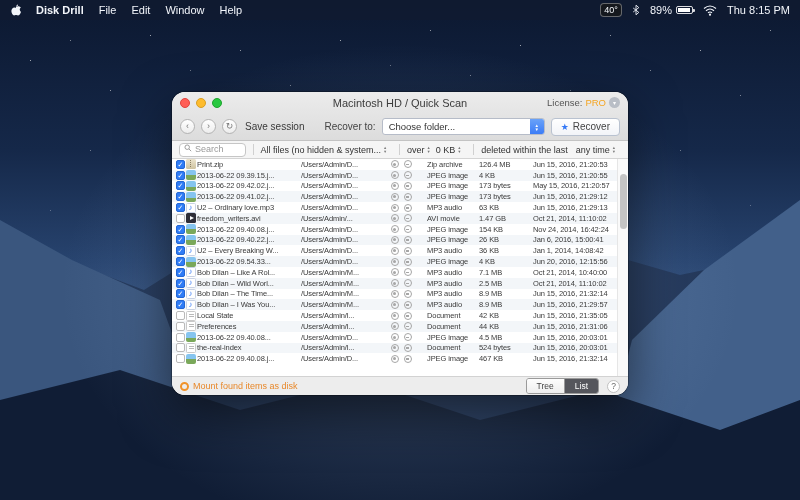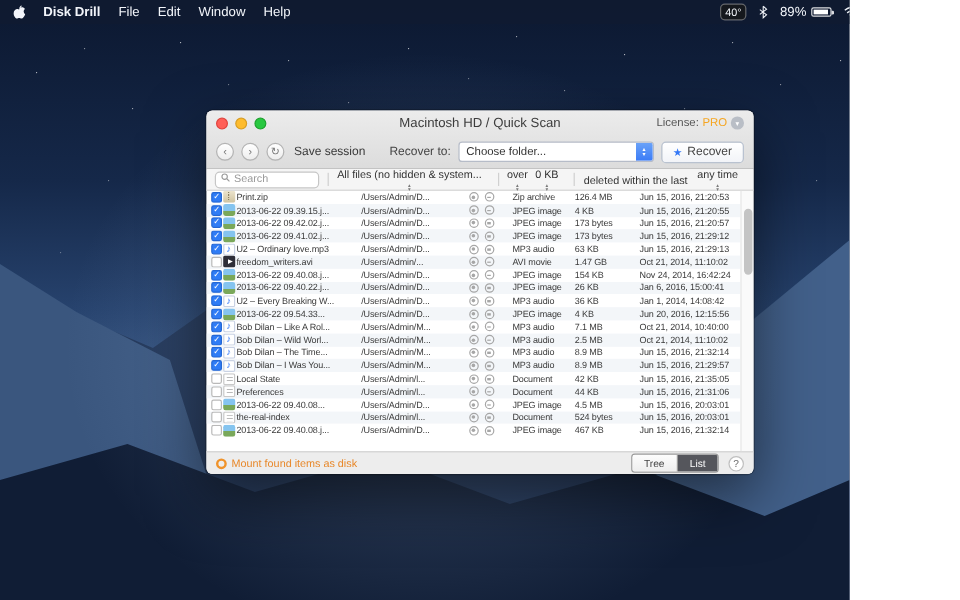--- a/index.html
+++ b/index.html
@@ -1,18 +1,18 @@
 <!DOCTYPE html>
 <html><head>
 <meta charset="utf-8">
 <style>
   * { margin:0; padding:0; box-sizing:border-box; }
   html,body { width:800px; height:500px; overflow:hidden; font-family:"Liberation Sans", sans-serif; }
 
-  .desktop { position:relative; width:708px; height:500px; overflow:hidden;
+  .desktop { position:relative; width:800px; height:500px; overflow:hidden;
     background:linear-gradient(180deg,#0c1830 0%,#152849 30%,#27436e 52%,#3a5884 66%,#22365a 82%,#0d1830 100%); }
   .stars { position:absolute; top:0; left:0; width:1px; height:1px; background:transparent; border-radius:50%;
     box-shadow:30px 60px rgba(255,255,255,.8),70px 40px rgba(255,255,255,.6),110px 90px rgba(255,255,255,.7),
     150px 35px rgba(255,255,255,.8),190px 70px rgba(255,255,255,.5),240px 50px rgba(255,255,255,.7),
     290px 85px rgba(255,255,255,.6),340px 40px rgba(255,255,255,.8),390px 65px rgba(255,255,255,.5),
     430px 30px rgba(255,255,255,.7),470px 75px rgba(255,255,255,.6),520px 45px rgba(255,255,255,.8),
     570px 90px rgba(255,255,255,.5),610px 35px rgba(255,255,255,.7),650px 70px rgba(255,255,255,.6),
     700px 50px rgba(255,255,255,.8),740px 95px rgba(255,255,255,.6),770px 30px rgba(255,255,255,.7),
     90px 150px rgba(255,255,255,.5),680px 150px rgba(255,255,255,.5),50px 210px rgba(255,255,255,.4),
     750px 205px rgba(255,255,255,.4); }
@@ -32,21 +32,21 @@
   .menu-item.bold { font-weight:bold; }
   .menu-right { margin-left:auto; display:flex; align-items:center; gap:10px; }
   .temp-badge { background:#15181d; border:1px solid rgba(255,255,255,.35); border-radius:4px; font-size:9px; padding:0 3px; line-height:12px; }
   .batt-wrap { display:flex; align-items:center; gap:4px; font-size:11px; }
   .battery { width:17px; height:8px; border:1px solid rgba(255,255,255,.85); border-radius:2px; position:relative; }
   .battery::before { content:''; position:absolute; left:1px; top:1px; bottom:1px; width:12px; background:#fff; }
   .battery::after { content:''; position:absolute; right:-3px; top:2px; width:2px; height:3px; background:rgba(255,255,255,.85); border-radius:0 1px 1px 0; }
   .clock { font-size:11px; }
 
   
-  .window { position:absolute; left:172px; top:92px; width:456px; height:303px; border-radius:5px;
+  .window { position:absolute; left:172px; top:92px; width:456px; height:303px; border-radius:13px;
     background:#fff; box-shadow:0 18px 50px rgba(0,0,0,.55), 0 0 0 1px rgba(0,0,0,.25);
     overflow:hidden; display:flex; flex-direction:column; z-index:4; }
   .chrome { background:linear-gradient(#ececec,#dcdcdc); border-bottom:1px solid #c3c3c3; }
   .titlebar { position:relative; height:21px; display:flex; align-items:center; padding:0 8px; }
   .lights { display:flex; gap:6px; }
   .light { width:10px; height:10px; border-radius:50%; }
   .light.red { background:#ff5f57; border:1px solid #e0443e; }
   .light.yellow { background:#febc2e; border:1px solid #d89e24; }
   .light.green { background:#28c840; border:1px solid #1fa32f; }
   .win-title { position:absolute; left:0; right:0; text-align:center; font-size:11px; color:#3c3c3c; pointer-events:none; }
@@ -69,21 +69,21 @@
   .recover-btn { margin-left:auto; height:18px; border:1px solid #b9c2d0; border-radius:4px;
     background:linear-gradient(#ffffff,#f2f4f8); display:flex; align-items:center; gap:4px; padding:0 9px;
     font-size:10px; color:#40初444; color:#444; font-family:inherit; }
   .recover-btn .star { color:#3478f6; font-size:9px; }
 
   .filterbar { height:18px; background:#f5f5f5; border-bottom:1px solid #d4d4d4; display:flex; align-items:center; padding:0 7px; }
   .searchbox { width:92px; height:14px; border:1px solid #c6c6c6; border-radius:4px; background:#fff;
     display:flex; align-items:flex-start; gap:3px; padding:0 4px; }
   .searchbox .ph { font-size:9px; color:#9a9a9a; }
   .vdiv { width:1px; height:11px; background:#d0d0d0; margin:0 7px; }
-  .filter-pop { display:flex; align-items:center; gap:3px; font-size:9px; color:#333; margin-right:6px; white-space:nowrap;flex-direction:column; }
+  .filter-pop { display:flex; align-items:center; gap:3px; font-size:9px; color:#333; margin-right:6px; white-space:nowrap; }
   .updown { display:flex; flex-direction:column; align-items:center; color:#7a7a7a; }
   .updown span { font-size:4.5px; line-height:3.5px; }
   .deleted-label { font-size:9px; color:#333; margin-right:8px; white-space:nowrap; }
 
   
   .table-wrap { flex:1; position:relative; display:flex; flex-direction:column; overflow:hidden; }
   .grid { display:grid; grid-template-columns:124px 84px 42px 52px 54px 1fr; }
   .thead { height:13px; background:linear-gradient(#fbfbfb,#efefef); border-bottom:1px solid #d9d9d9;
     margin-right:11px; align-items:center; }
   .th { font-size:8px; color:#555; padding-left:5px; border-left:1px solid #e2e2e2; height:13px; line-height:13px;
@@ -295,21 +295,21 @@
               <span class="fi fi-image"></span>
               <span class="nmtxt">2013-06-22 09.42.02.j...</span>
             </span>
             <span class="cell c-path">/Users/Admin/D...</span>
             <span class="cell c-icons">
               <span class="mini eye"></span>
               <span class="mini gauge"></span>
             </span>
             <span class="cell c-kind">JPEG image</span>
             <span class="cell c-size">173 bytes</span>
-            <span class="cell c-date">Jun 15, 2016, 21:20:57</span>
+            <span class="cell c-date">May 15, 2016, 21:20:57</span>
           </div>
           <div class="trow grid alt">
             <span class="cell c-name">
               <span class="cb on">✓</span>
               <span class="fi fi-image"></span>
               <span class="nmtxt">2013-06-22 09.41.02.j...</span>
             </span>
             <span class="cell c-path">/Users/Admin/D...</span>
             <span class="cell c-icons">
               <span class="mini eye"></span>

